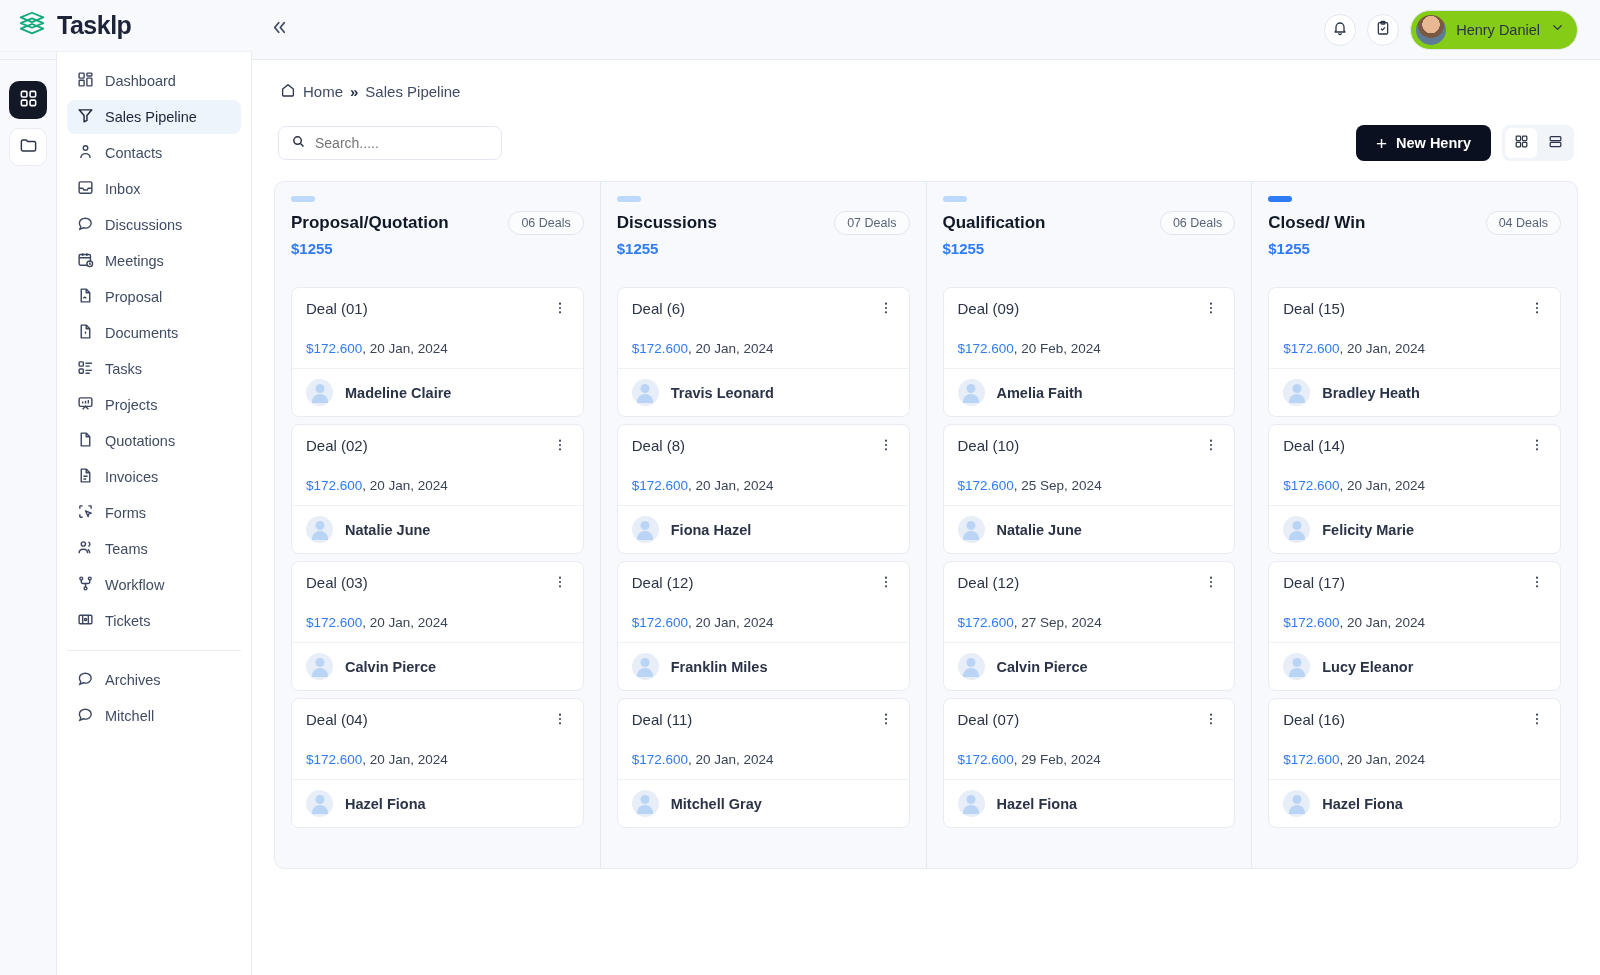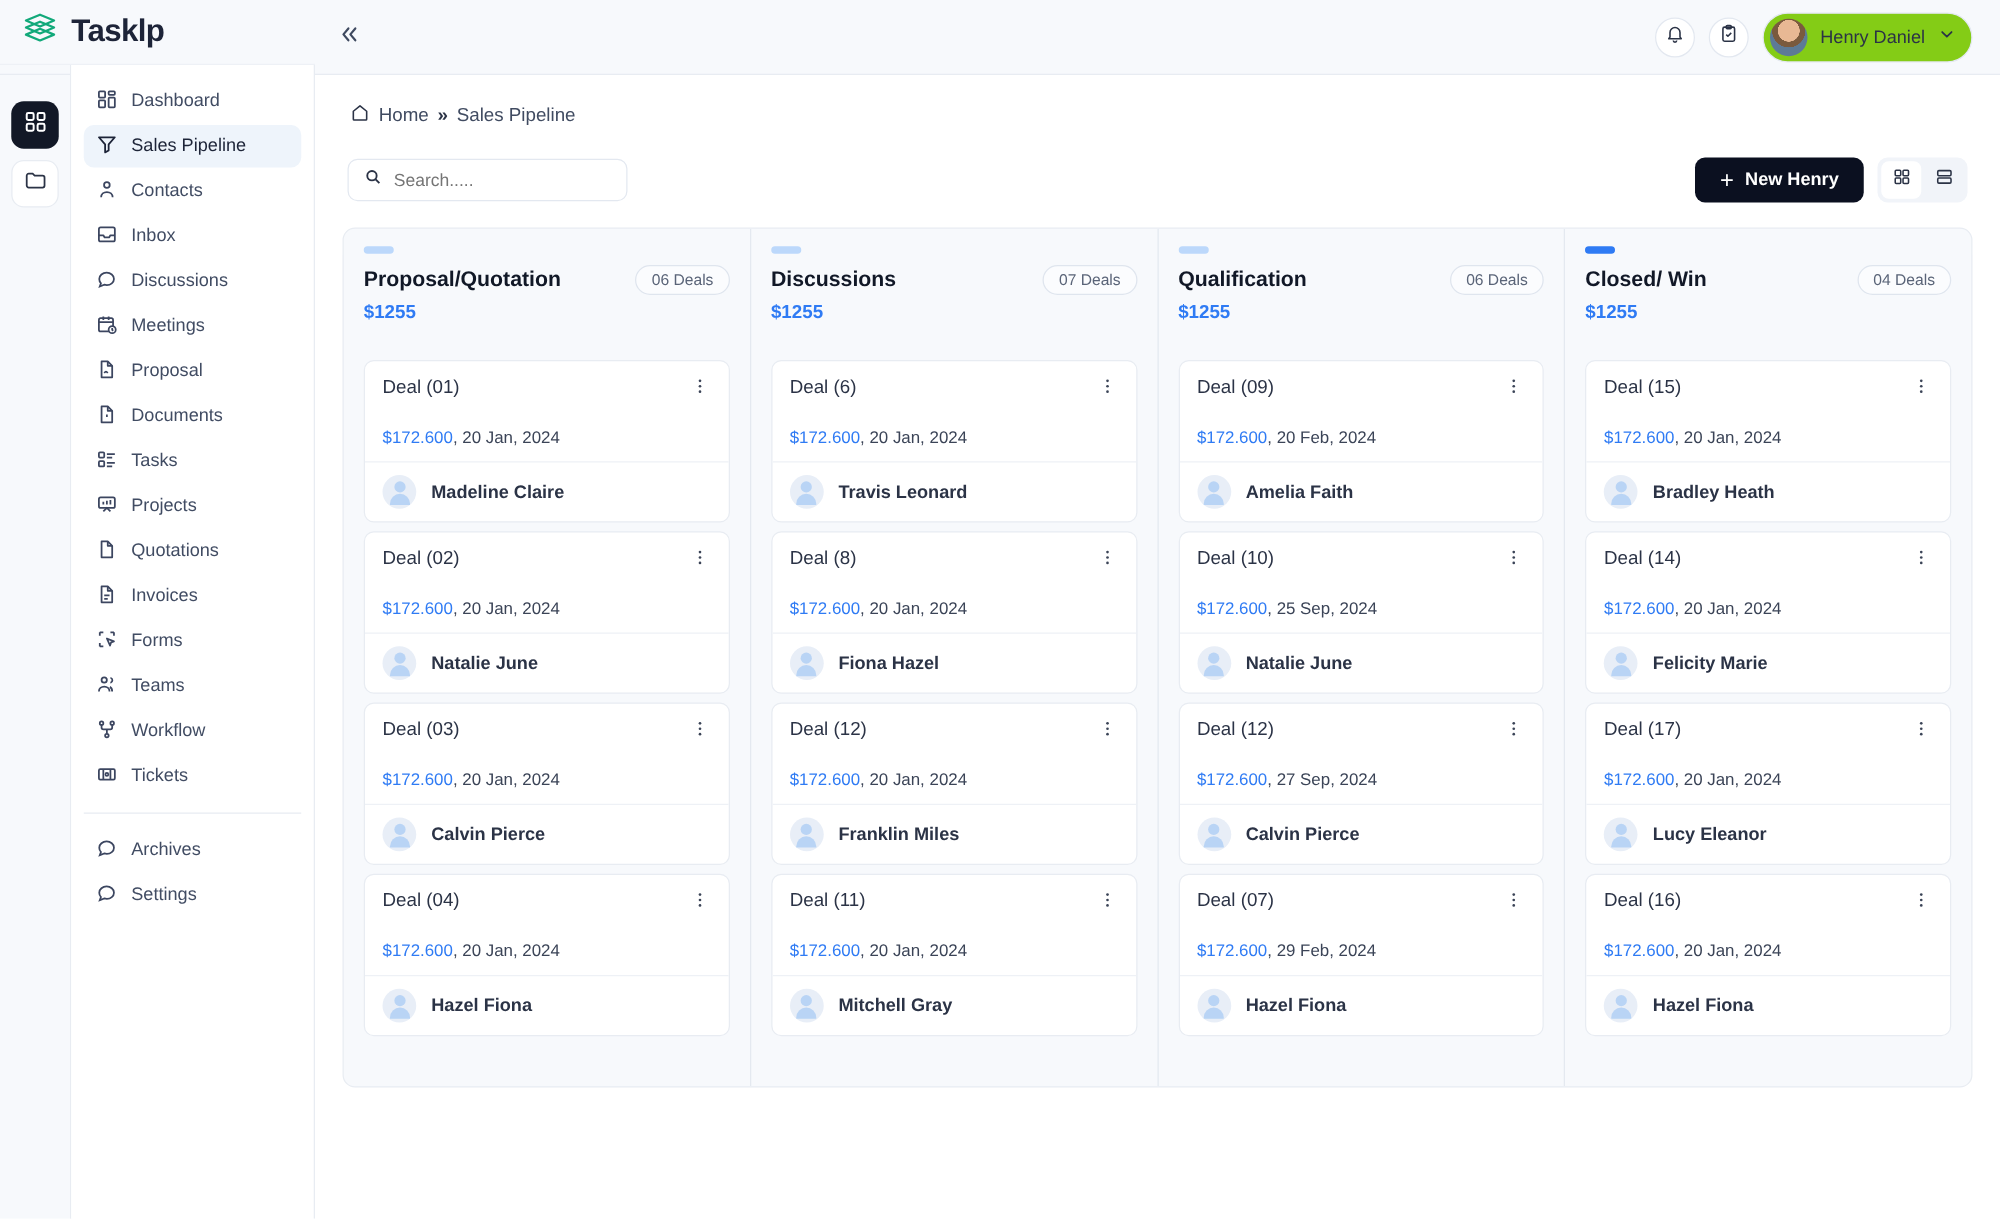--- a/index.html
+++ b/index.html
@@ -337,21 +337,21 @@
       <div class="nav-item">
         <span><svg width="17" height="17" viewBox="0 0 24 24" fill="none" stroke="#3c4660" stroke-width="2">
               <path d="M20 11.5c0 4-3.8 7-8 7-1 0-2-.2-2.9-.5L4 20l1.3-3.6C4.1 15.1 3.4 13.4 3.4 11.5c0-4 3.8-7 8.3-7s8.3 3 8.3 7z"></path>
             </svg></span>
         <span>Archives</span>
       </div>
       <div class="nav-item">
         <span><svg width="17" height="17" viewBox="0 0 24 24" fill="none" stroke="#3c4660" stroke-width="2">
               <path d="M20 11.5c0 4-3.8 7-8 7-1 0-2-.2-2.9-.5L4 20l1.3-3.6C4.1 15.1 3.4 13.4 3.4 11.5c0-4 3.8-7 8.3-7s8.3 3 8.3 7z"></path>
             </svg></span>
-        <span>Settings</span>
+        <span>Mitchell</span>
       </div>
     </div>
   </div>
 
   <div class="main">
 
     <div class="topbar">
       <div class="collapse-btn">
         <span>
           <svg width="19" height="19" viewBox="0 0 24 24" fill="none" stroke="#3f4a60" stroke-width="2.2" stroke-linecap="round" stroke-linejoin="round">

